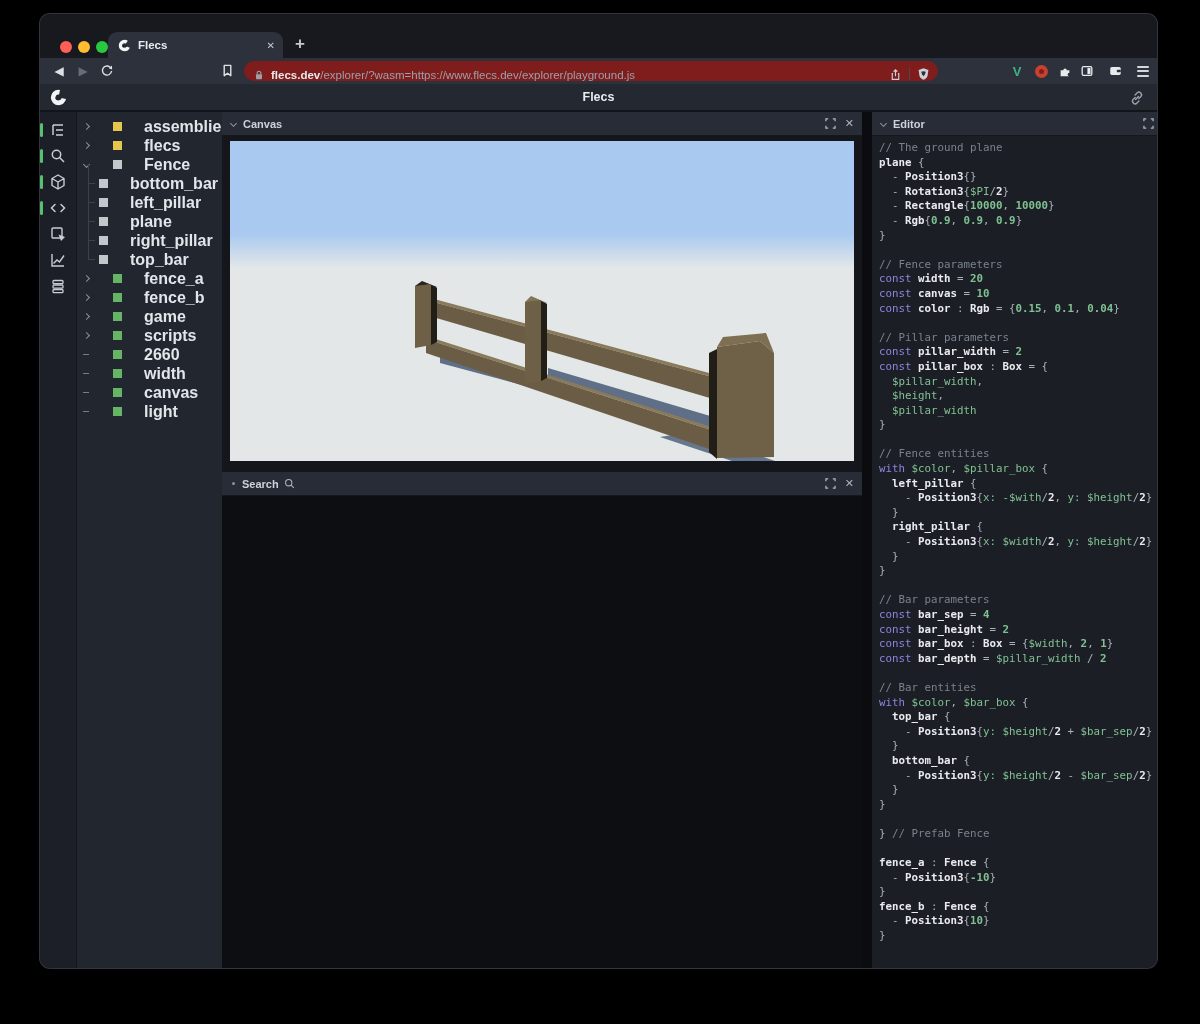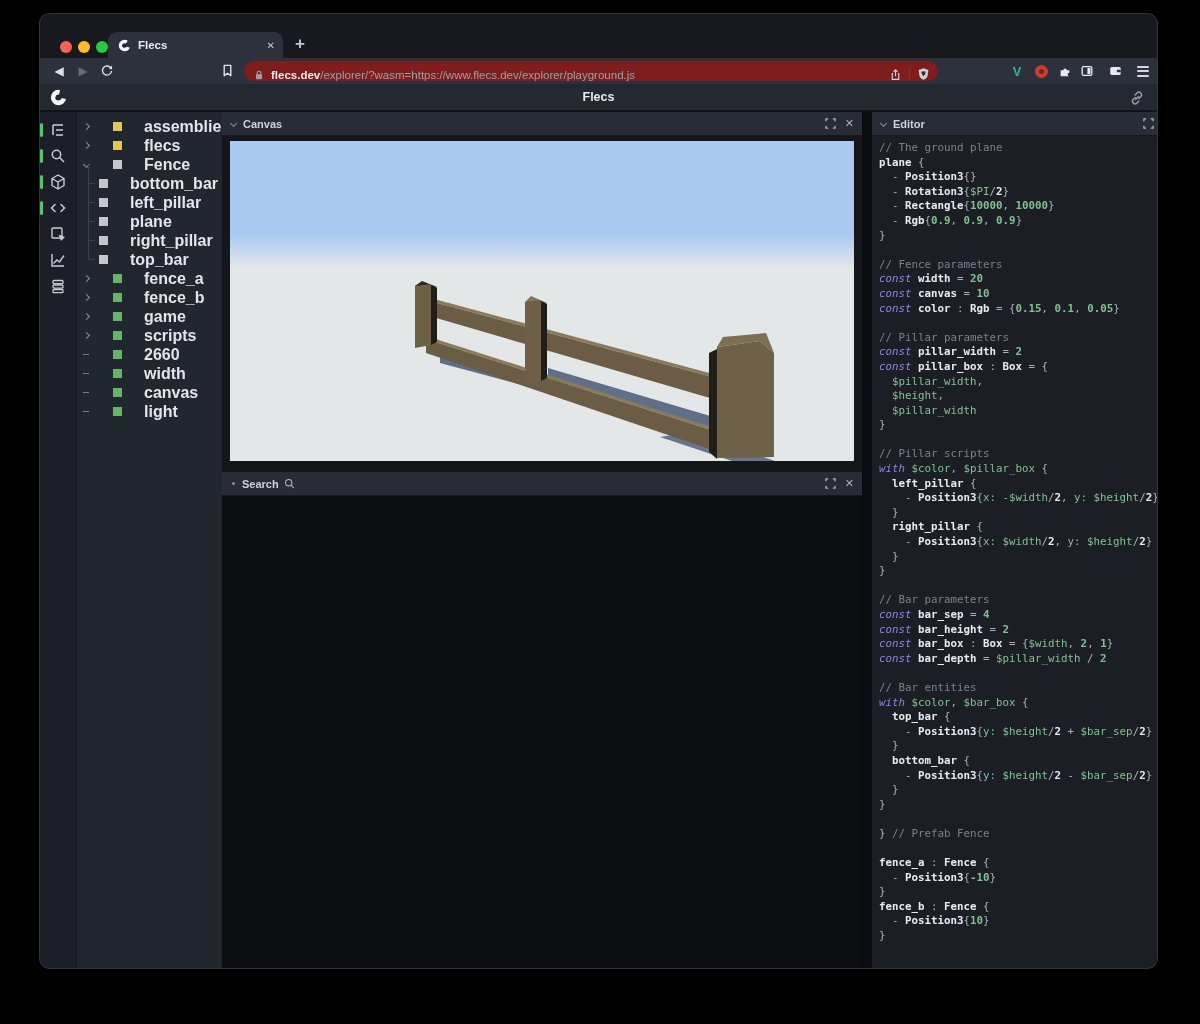--- a/index.html
+++ b/index.html
@@ -86,21 +86,21 @@
   .phead .ptitle { color:#ccd2d9; font-size:11px; font-weight:bold; margin-left:7px; }
   .phead .pright { margin-left:auto; display:flex; align-items:center; gap:9px; }
   .phead .x { color:#aeb4bc; font-size:11px; }
   .pdot { width:3px; height:3px; border-radius:50%; background:#8a919c; margin-left:2px; }
 
   .canvas-body { height:336px; background:#14161b; flex:none; padding:5px 8px 11px 8px; }
   .search-body { flex:1; background:#0c0e11; }
   .code { flex:1; overflow:hidden; padding:5px 0 0 7px;
           font-family:"DejaVu Sans Mono", monospace; font-size:10.8px; line-height:14.6px; }
   .cl { white-space:pre; height:14.6px; }
-  .tok.c { color:#7a828c; } .tok.k { color:#8f85e0;font-style:italic; }
+  .tok.c { color:#7a828c; } .tok.k { color:#8f85e0; }
   .tok.i { color:#e9ebee; font-weight:bold; } .tok.p { color:#a9b0b9; }
   .tok.n { color:#80c192; font-weight:bold; } .tok.v { color:#80c192; font-weight:normal; }
 
   svg.icon { display:block; }
 </style>
 </head>
 <body>
 
 <div class="window">
 
@@ -446,34 +446,34 @@
           <div class="cl"><span class="tok i">plane</span><span class="tok p"> {</span></div>
           <div class="cl"><span class="tok p">  - </span><span class="tok i">Position3</span><span class="tok p">{}</span></div>
           <div class="cl"><span class="tok p">  - </span><span class="tok i">Rotation3</span><span class="tok p">{</span><span class="tok v">$PI</span><span class="tok p">/</span><span class="tok i">2</span><span class="tok p">}</span></div>
           <div class="cl"><span class="tok p">  - </span><span class="tok i">Rectangle</span><span class="tok p">{</span><span class="tok n">10000</span><span class="tok p">, </span><span class="tok n">10000</span><span class="tok p">}</span></div>
           <div class="cl"><span class="tok p">  - </span><span class="tok i">Rgb</span><span class="tok p">{</span><span class="tok n">0.9</span><span class="tok p">, </span><span class="tok n">0.9</span><span class="tok p">, </span><span class="tok n">0.9</span><span class="tok p">}</span></div>
           <div class="cl"><span class="tok p">}</span></div>
           <div class="cl">&nbsp;</div>
           <div class="cl"><span class="tok c">// Fence parameters</span></div>
           <div class="cl"><span class="tok k">const </span><span class="tok i">width</span><span class="tok p"> = </span><span class="tok n">20</span></div>
           <div class="cl"><span class="tok k">const </span><span class="tok i">canvas</span><span class="tok p"> = </span><span class="tok n">10</span></div>
-          <div class="cl"><span class="tok k">const </span><span class="tok i">color</span><span class="tok p"> : </span><span class="tok i">Rgb</span><span class="tok p"> = {</span><span class="tok n">0.15</span><span class="tok p">, </span><span class="tok n">0.1</span><span class="tok p">, </span><span class="tok n">0.05</span><span class="tok p">}</span></div>
+          <div class="cl"><span class="tok k">const </span><span class="tok i">color</span><span class="tok p"> : </span><span class="tok i">Rgb</span><span class="tok p"> = {</span><span class="tok n">0.15</span><span class="tok p">, </span><span class="tok n">0.1</span><span class="tok p">, </span><span class="tok n">0.04</span><span class="tok p">}</span></div>
           <div class="cl">&nbsp;</div>
           <div class="cl"><span class="tok c">// Pillar parameters</span></div>
           <div class="cl"><span class="tok k">const </span><span class="tok i">pillar_width</span><span class="tok p"> = </span><span class="tok n">2</span></div>
           <div class="cl"><span class="tok k">const </span><span class="tok i">pillar_box</span><span class="tok p"> : </span><span class="tok i">Box</span><span class="tok p"> = {</span></div>
           <div class="cl"><span class="tok v">  $pillar_width</span><span class="tok p">,</span></div>
           <div class="cl"><span class="tok v">  $height</span><span class="tok p">,</span></div>
           <div class="cl"><span class="tok v">  $pillar_width</span></div>
           <div class="cl"><span class="tok p">}</span></div>
           <div class="cl">&nbsp;</div>
-          <div class="cl"><span class="tok c">// Pillar scripts</span></div>
+          <div class="cl"><span class="tok c">// Fence entities</span></div>
           <div class="cl"><span class="tok k">with </span><span class="tok v">$color</span><span class="tok p">, </span><span class="tok v">$pillar_box</span><span class="tok p"> {</span></div>
           <div class="cl"><span class="tok i">  left_pillar</span><span class="tok p"> {</span></div>
-          <div class="cl"><span class="tok p">    - </span><span class="tok i">Position3</span><span class="tok p">{</span><span class="tok v">x: -$width</span><span class="tok p">/</span><span class="tok i">2</span><span class="tok p">, </span><span class="tok v">y: $height</span><span class="tok p">/</span><span class="tok i">2</span><span class="tok p">}</span></div>
+          <div class="cl"><span class="tok p">    - </span><span class="tok i">Position3</span><span class="tok p">{</span><span class="tok v">x: -$with</span><span class="tok p">/</span><span class="tok i">2</span><span class="tok p">, </span><span class="tok v">y: $height</span><span class="tok p">/</span><span class="tok i">2</span><span class="tok p">}</span></div>
           <div class="cl"><span class="tok p">  }</span></div>
           <div class="cl"><span class="tok i">  right_pillar</span><span class="tok p"> {</span></div>
           <div class="cl"><span class="tok p">    - </span><span class="tok i">Position3</span><span class="tok p">{</span><span class="tok v">x: $width</span><span class="tok p">/</span><span class="tok i">2</span><span class="tok p">, </span><span class="tok v">y: $height</span><span class="tok p">/</span><span class="tok i">2</span><span class="tok p">}</span></div>
           <div class="cl"><span class="tok p">  }</span></div>
           <div class="cl"><span class="tok p">}</span></div>
           <div class="cl">&nbsp;</div>
           <div class="cl"><span class="tok c">// Bar parameters</span></div>
           <div class="cl"><span class="tok k">const </span><span class="tok i">bar_sep</span><span class="tok p"> = </span><span class="tok n">4</span></div>
           <div class="cl"><span class="tok k">const </span><span class="tok i">bar_height</span><span class="tok p"> = </span><span class="tok n">2</span></div>
           <div class="cl"><span class="tok k">const </span><span class="tok i">bar_box</span><span class="tok p"> : </span><span class="tok i">Box</span><span class="tok p"> = {</span><span class="tok v">$width</span><span class="tok p">, </span><span class="tok n">2</span><span class="tok p">, </span><span class="tok n">1</span><span class="tok p">}</span></div>

